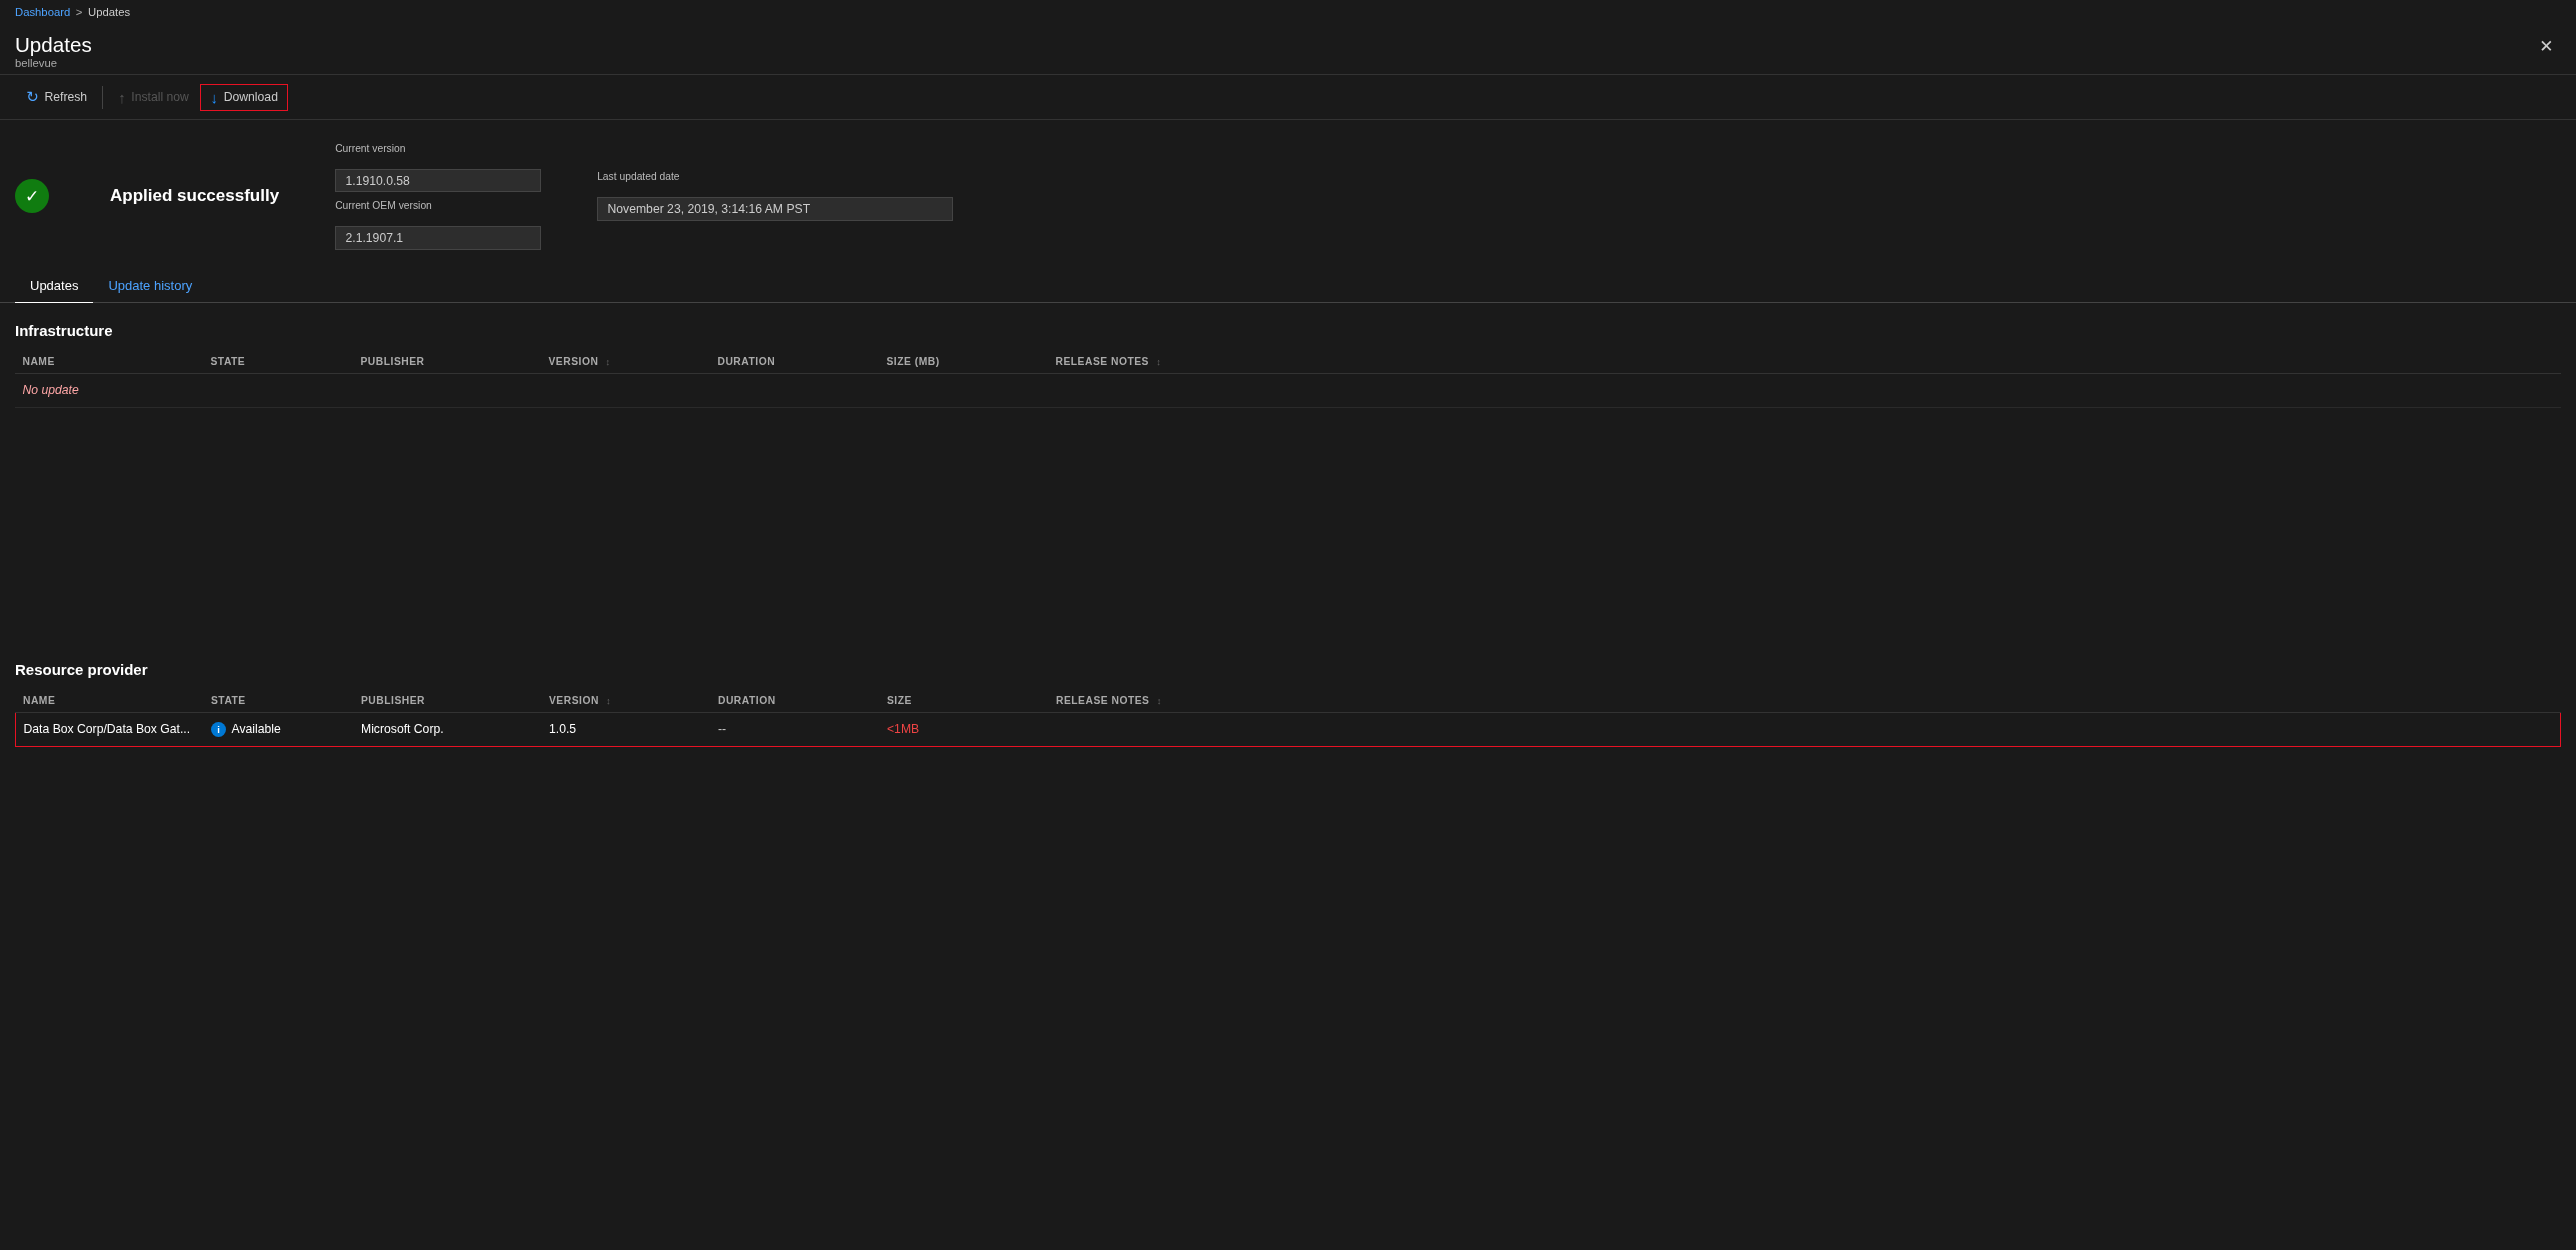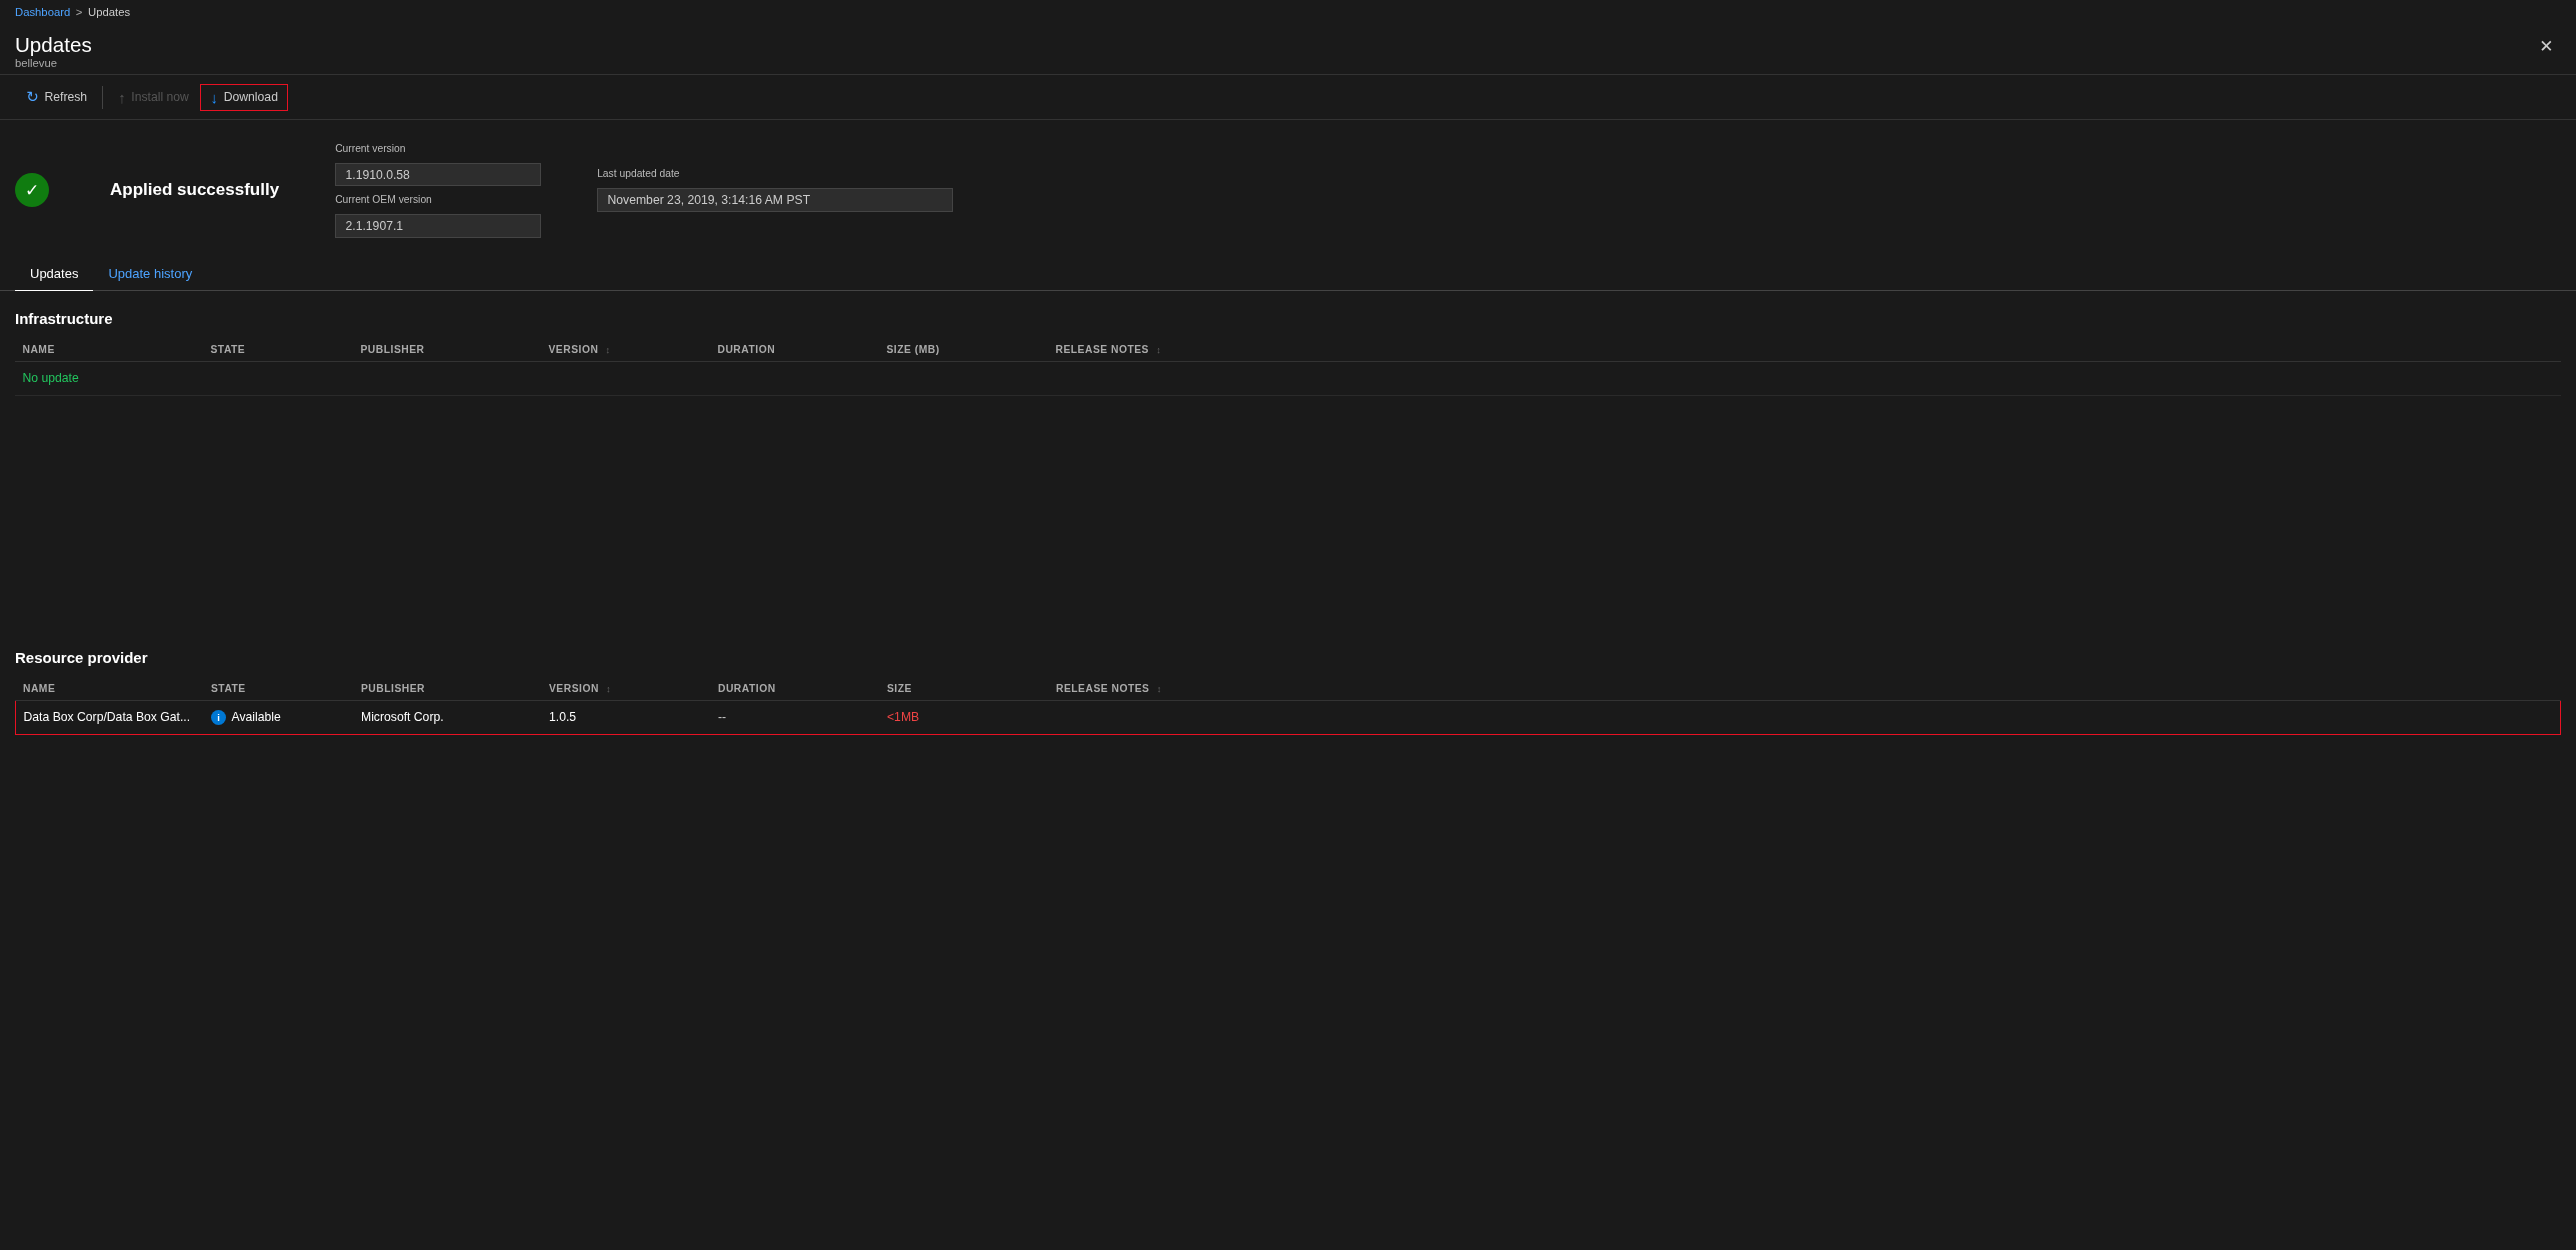--- a/index.html
+++ b/index.html
@@ -118,21 +118,21 @@
       margin-left: 46px;
     }
     .info-fields {
       display: flex;
       flex-direction: column;
       gap: 7.5px;
     }
     .field-group {
       display: flex;
       flex-direction: column;
-      gap: 9px;
+      gap: 15px;
     }
     .field-label {
       font-size: 10.3px;
       color: #bbb;
     }
     .field-value {
       background: #2d2d2d;
       border: 0.9px solid #444;
       color: #ccc;
       padding: 3.8px 9.4px;
@@ -192,21 +192,22 @@
       border-bottom: 0.9px solid #333;
       letter-spacing: 0.5px;
     }
     .data-table td {
       padding: 9.4px 7.5px;
       font-size: 12.2px;
       color: #ccc;
       border-bottom: 0.9px solid #2a2a2a;
     }
     .data-table tr.no-update td {
-      color: #22c55e;
+      color: #fca5a5;
+      font-style: italic;
     }
     .sort-icon {
       display: inline-block;
       margin-left: 3.8px;
       color: #666;
       font-size: 9.4px;
     }
 
     
     .available-badge {

